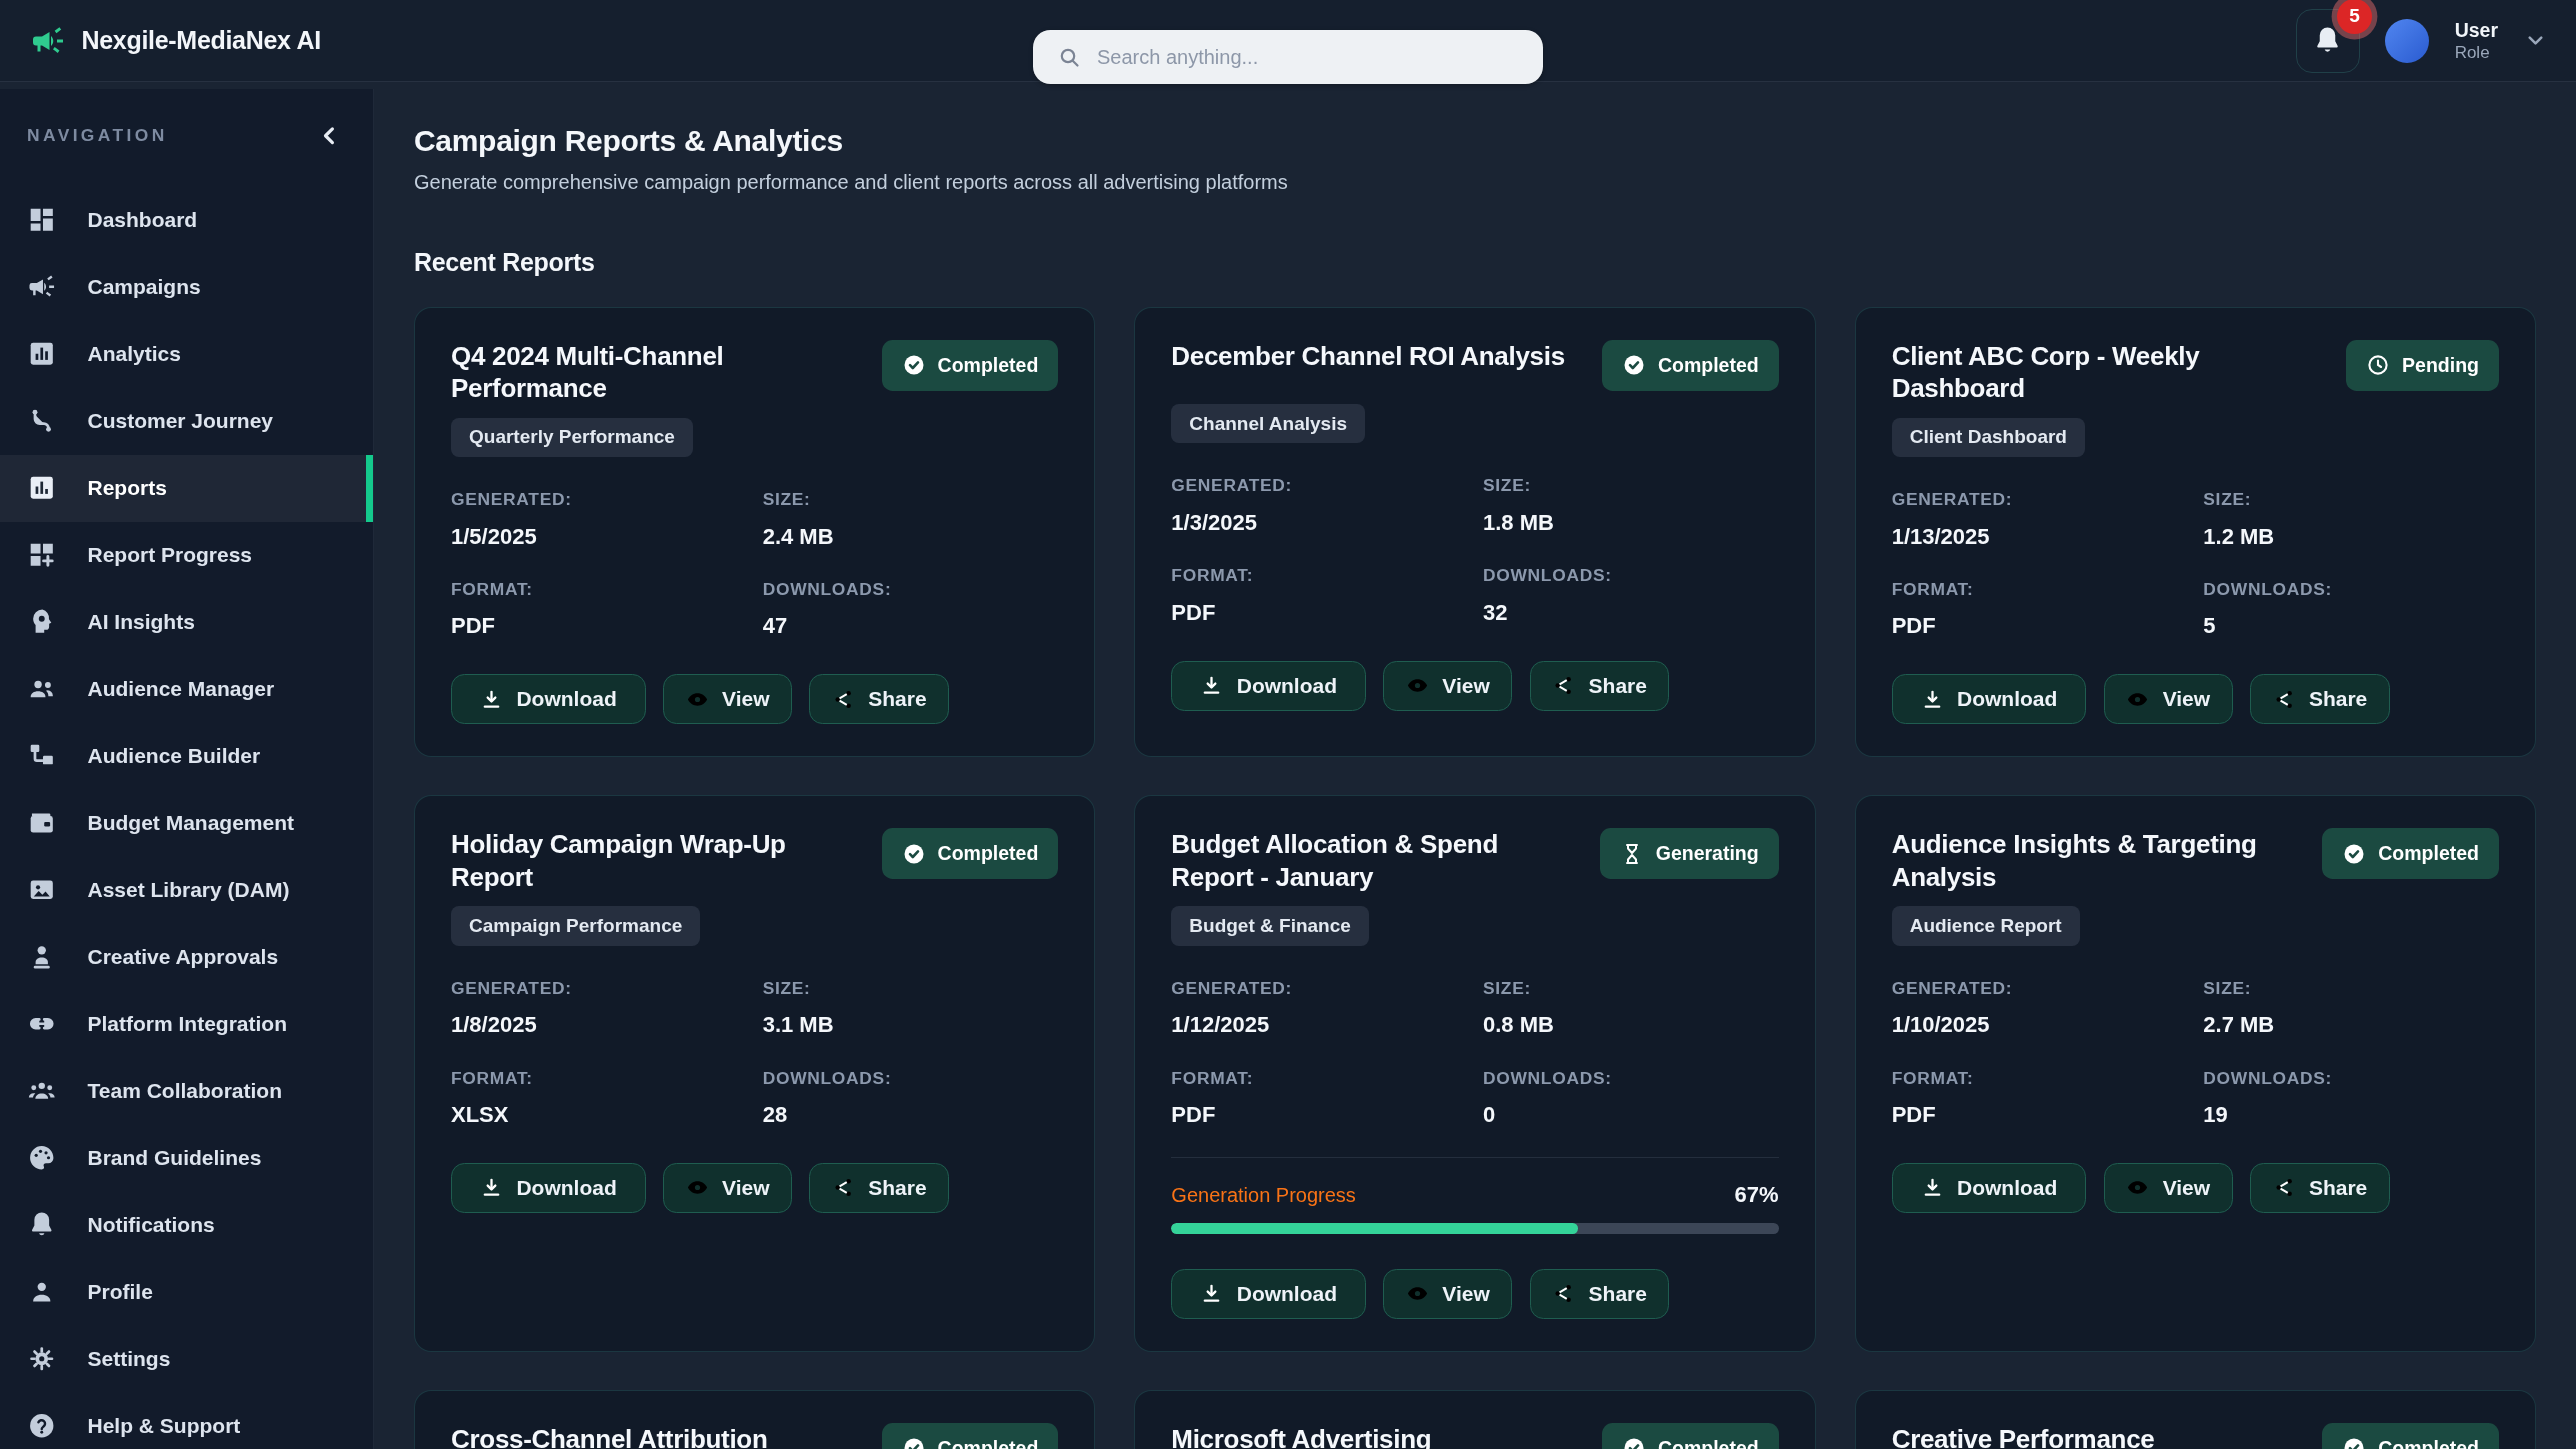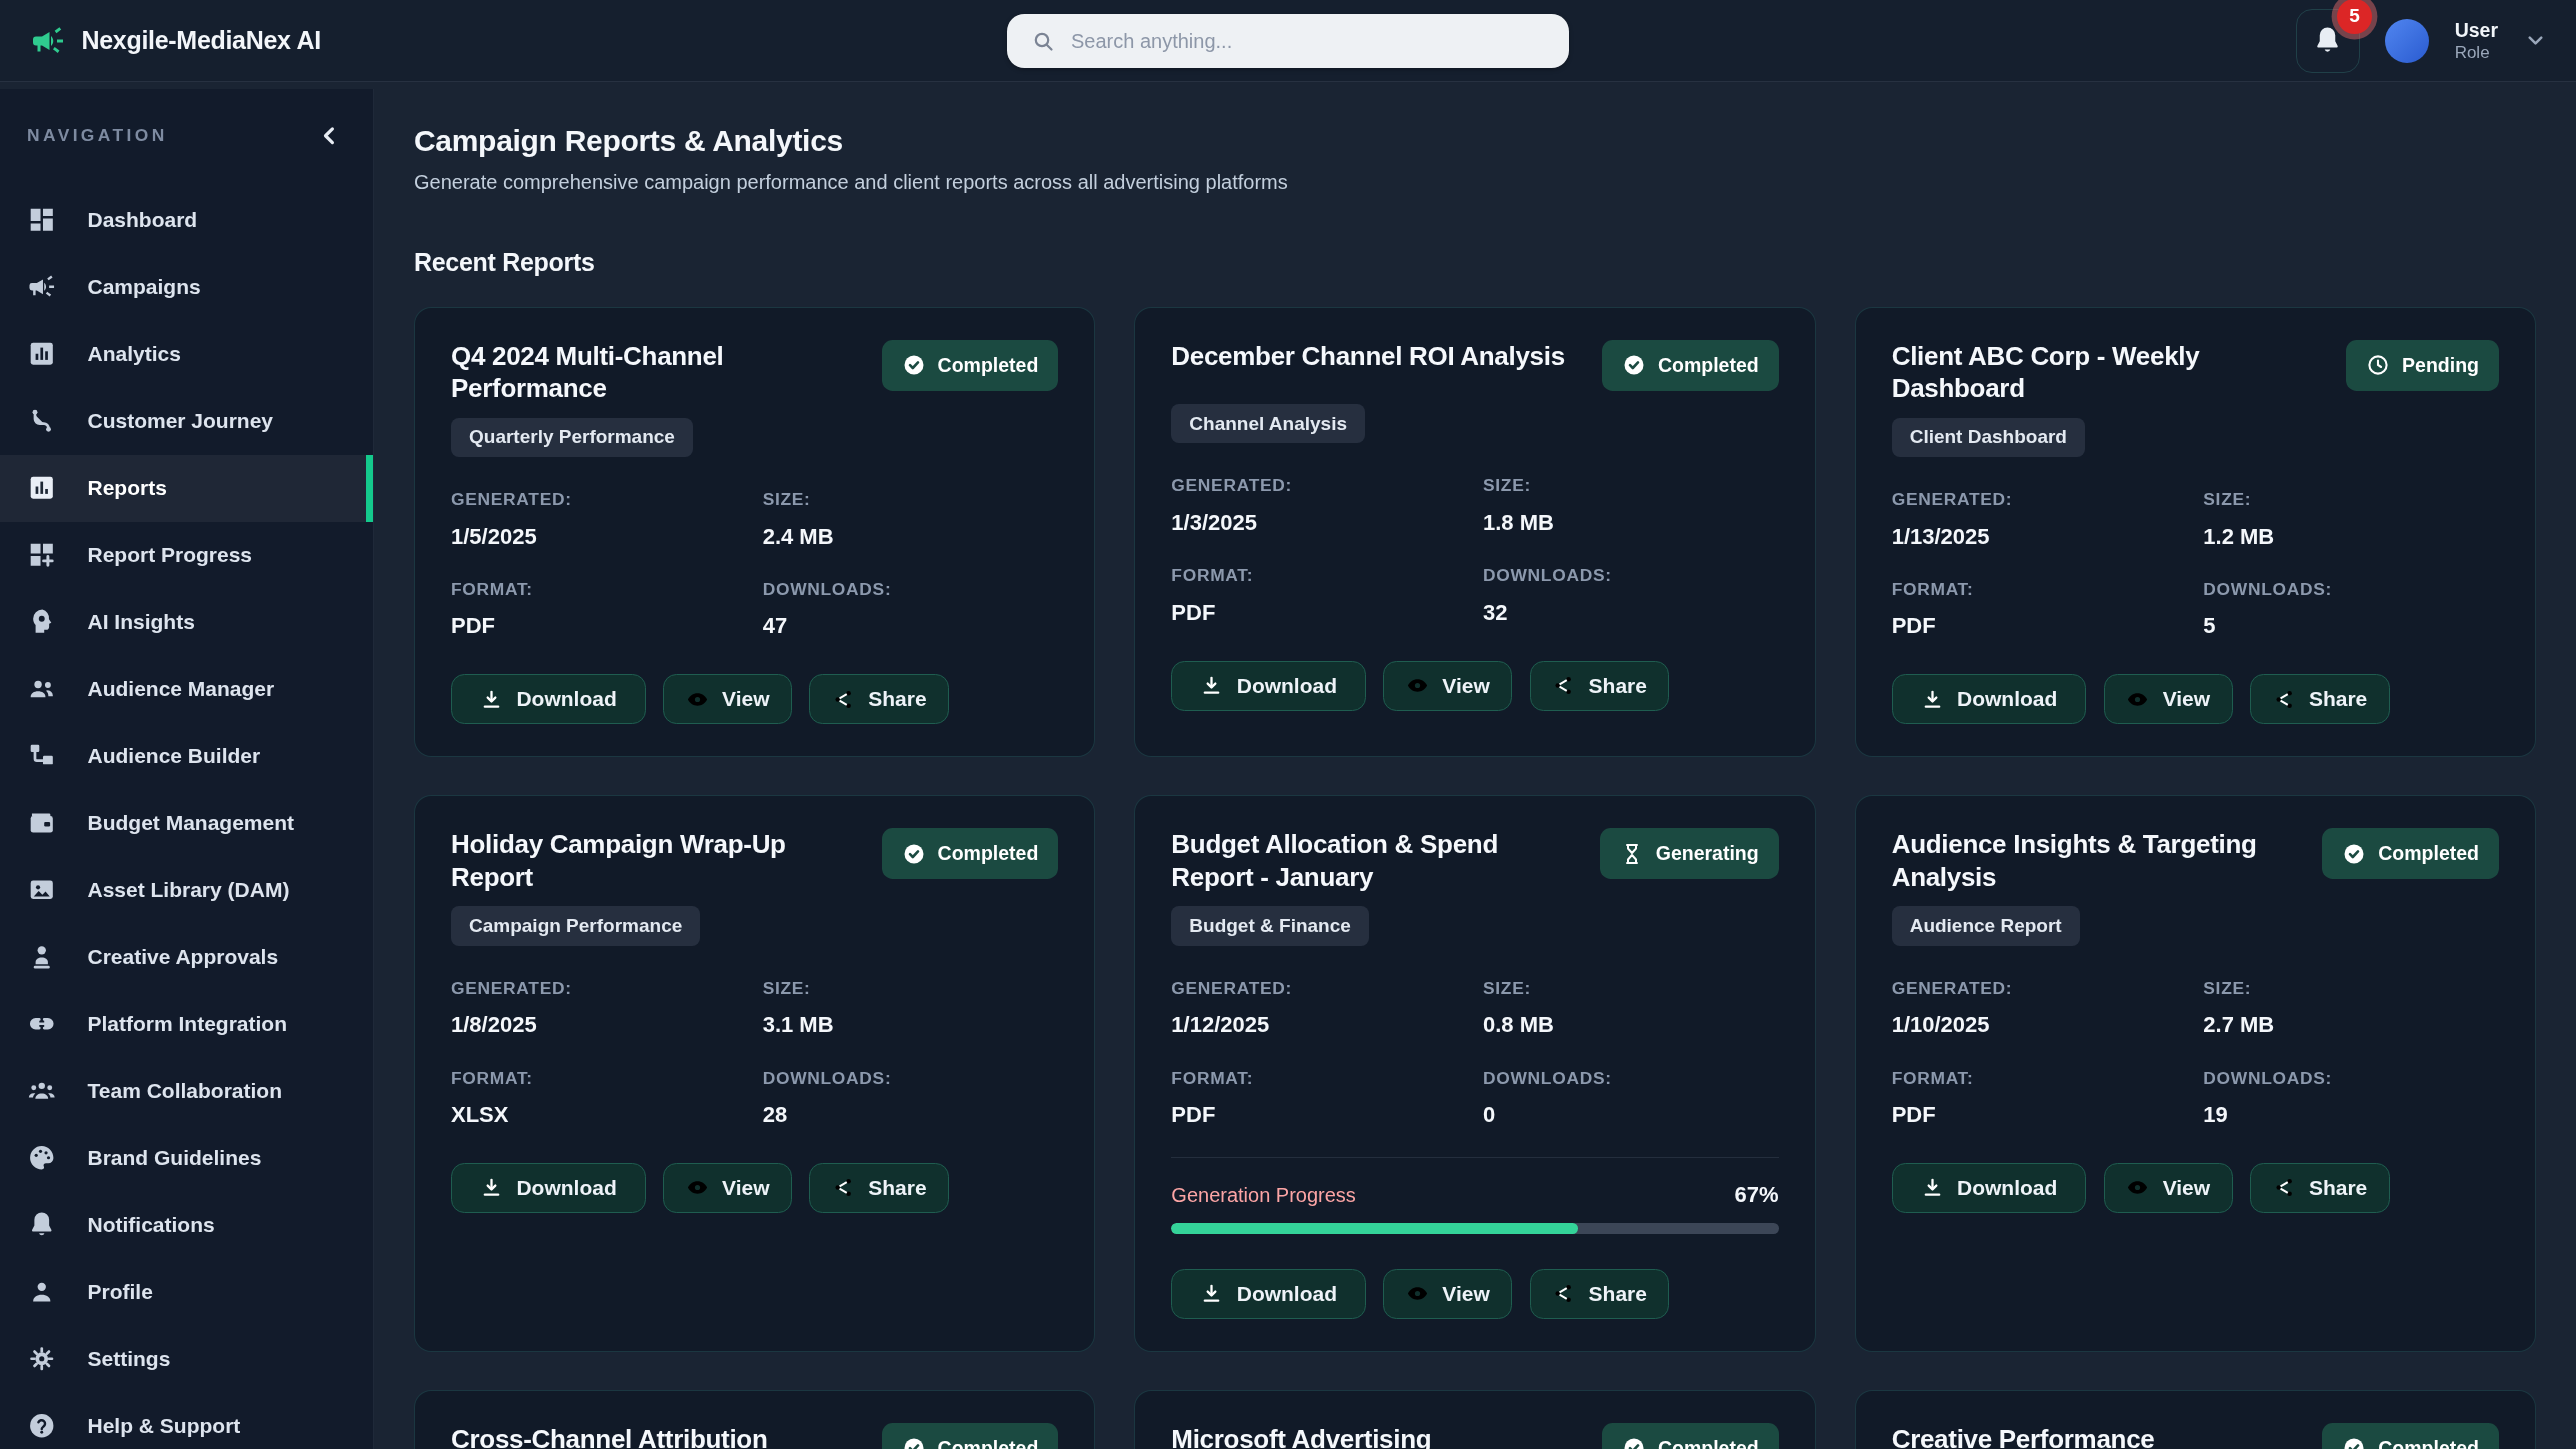--- a/index.html
+++ b/index.html
@@ -31,22 +31,22 @@
     display:flex;align-items:center;
     padding:0 29.5px;
     z-index:5;
   }
   .brand{display:flex;align-items:center;gap:16px;}
   .brand-icon{width:36px;height:36px;color:#2fcb8f;}
   .brand-icon svg{width:100%;height:100%;fill:currentColor;}
   .brand-title{font-size:25px;font-weight:700;letter-spacing:-0.3px;color:#f3f6fa;}
 
   .search-wrap{
-    position:absolute;left:50%;top:14px;transform:translateX(-50%);
-    width:562px;height:54px;border-radius:17.4px;
+    position:absolute;left:50%;top:30px;transform:translateX(-50%);
+    width:510px;height:54px;border-radius:17.4px;
     background:var(--search-bg);
     display:flex;align-items:center;gap:16px;
     padding:0 24px;
     box-shadow:0 1.3px 4px rgba(0,0,0,.25);
   }
   .search-icon{width:24px;height:24px;color:#7b8494;flex:none;}
   .search-icon svg{width:100%;height:100%;}
   .search-input{
     flex:1;border:none;outline:none;background:transparent;
     font-family:"Liberation Sans", sans-serif;
@@ -166,21 +166,21 @@
   }
   .meta-label{font-size:17.4px;font-weight:700;letter-spacing:0.7px;color:#8c99ad;}
   .meta-value{margin-top:13.4px;font-size:22px;font-weight:700;color:#f4f7fb;}
 
   .progress-block{
     width:100%;margin-top:29.5px;
     border-top:1.3px solid rgba(148,163,184,.15);
     padding-top:24px;
   }
   .progress-row{display:flex;justify-content:space-between;align-items:baseline;}
-  .progress-label{font-size:20px;color:#fca5a5;text-align:center;}
+  .progress-label{font-size:20px;color:#f97316;text-align:center;}
   .progress-pct{font-size:22px;font-weight:700;color:#f4f7fb;}
   .progress-track{
     margin-top:14.8px;height:10.7px;border-radius:5.4px;background:#3c4657;overflow:hidden;
   }
   .progress-fill{height:100%;border-radius:5.4px;background:var(--progress-green);}
 
   .actions{margin-top:35px;display:flex;gap:17.4px;}
   .btn{
     display:flex;align-items:center;gap:13.4px;
     background:#10302d;

